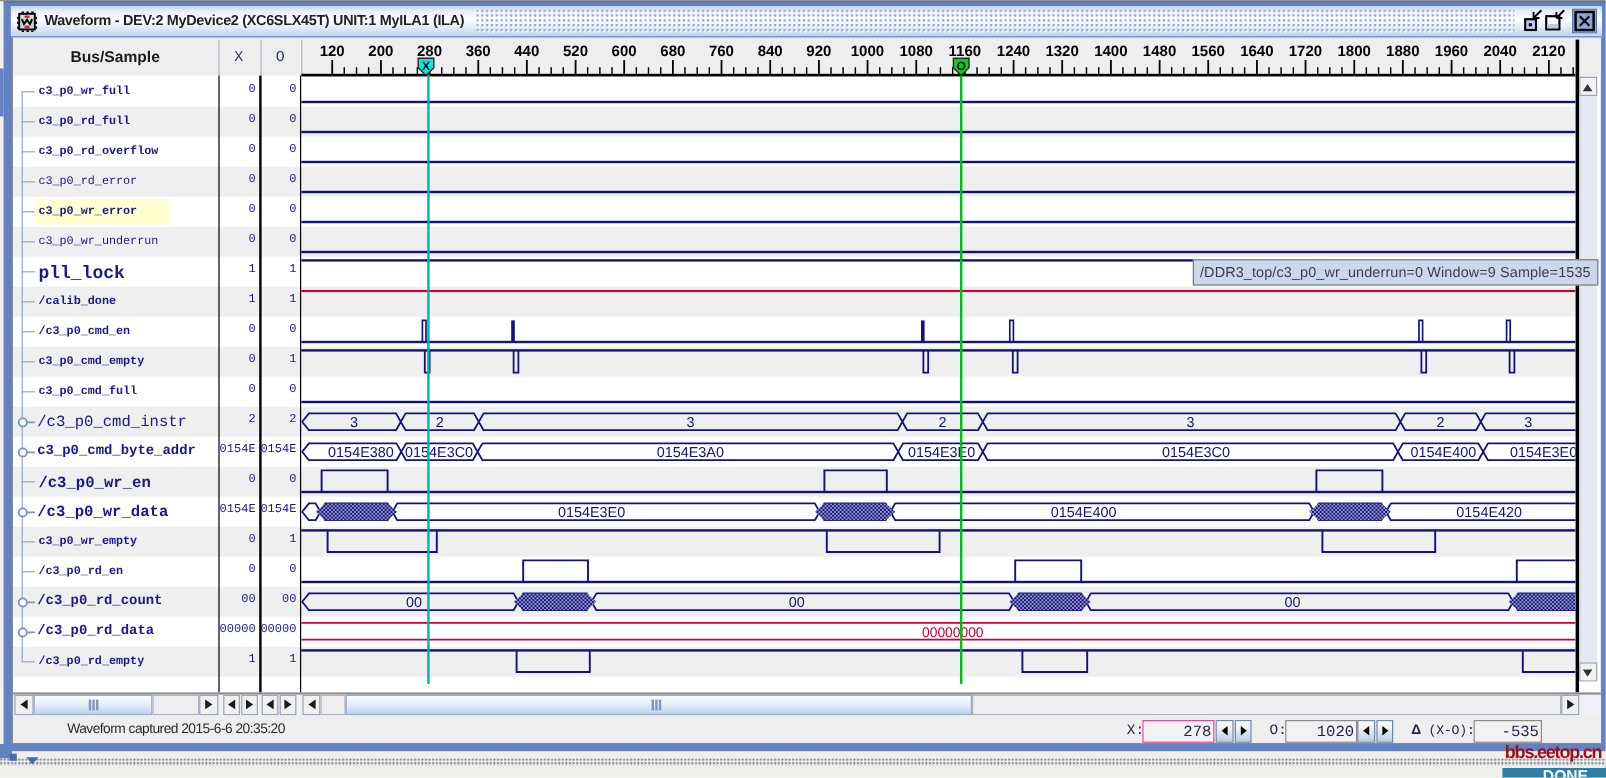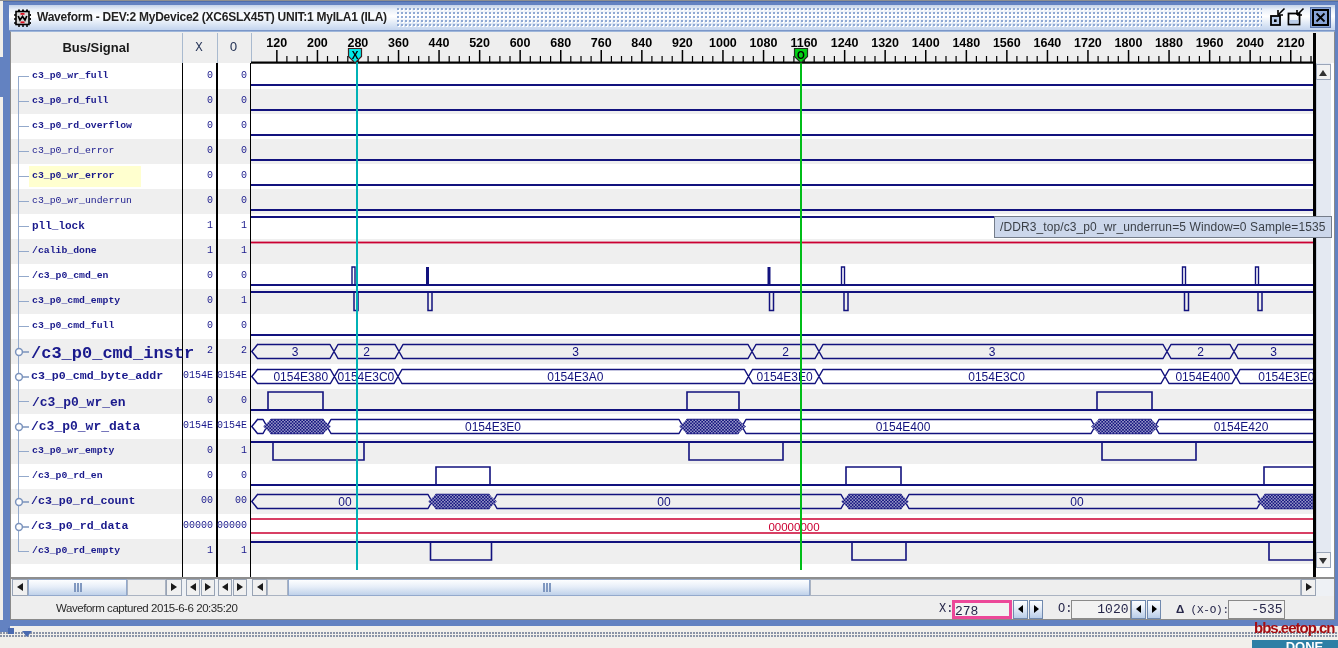--- a/index.html
+++ b/index.html
@@ -73,21 +73,21 @@
 <div class="abs" style="left:11px;top:389px;width:1302px;height:25px;background:#efefef"></div>
 <div class="abs" style="left:11px;top:414px;width:1302px;height:25px;background:#ffffff"></div>
 <div class="abs" style="left:11px;top:439px;width:1302px;height:25px;background:#efefef"></div>
 <div class="abs" style="left:11px;top:464px;width:1302px;height:25px;background:#ffffff"></div>
 <div class="abs" style="left:11px;top:489px;width:1302px;height:25px;background:#efefef"></div>
 <div class="abs" style="left:11px;top:514px;width:1302px;height:25px;background:#ffffff"></div>
 <div class="abs" style="left:11px;top:539px;width:1302px;height:25px;background:#efefef"></div>
 <div class="abs" style="left:11px;top:564px;width:1302px;height:13px;background:#ffffff"></div>
 <div class="abs" style="left:29px;top:166px;width:112px;height:21px;background:#ffffcf"></div>
 
-<div class="abs" style="left:10px;top:40px;width:172px;text-align:center;font-size:13px;font-weight:bold;color:#1a1a1a">Bus/Signal</div>
+<div class="abs" style="left:10px;top:40px;width:172px;text-align:center;font-size:13px;font-weight:bold;color:#1a1a1a">Bus/Sample</div>
 <div class="abs mono" style="left:182px;top:41px;width:34px;text-align:center;font-size:12.5px;color:#2c3a5c">X</div>
 <div class="abs mono" style="left:217px;top:41px;width:33px;text-align:center;font-size:12.5px;color:#2c3a5c">O</div>
 
 <div class="abs" style="left:181.5px;top:33px;width:1px;height:30px;background:#a9bacf"></div>
 <div class="abs" style="left:216.5px;top:33px;width:1px;height:30px;background:#a9bacf"></div>
 <div class="abs" style="left:250.5px;top:33px;width:1px;height:30px;background:#a9bacf"></div>
 <div class="abs" style="left:181.5px;top:63px;width:1.6px;height:514px;background:#000"></div>
 <div class="abs" style="left:216.0px;top:63px;width:1.6px;height:514px;background:#000"></div>
 <div class="abs" style="left:249.5px;top:63px;width:1.6px;height:514px;background:#000"></div>
 <div class="abs" style="left:1313px;top:33px;width:2.5px;height:544px;background:#000"></div>
@@ -110,21 +110,21 @@
 <div class="abs mono" style="left:217px;top:145px;width:30px;text-align:right;font-size:10px;font-weight:normal;color:#19198c">0</div>
 <div class="abs" style="left:18px;top:175.8px;width:11px;height:1.4px;background:#93a9cb"></div>
 <div class="abs mono" style="left:32px;top:170px;font-size:9.8px;font-weight:bold;color:#19198c;white-space:nowrap">c3_p0_wr_error</div>
 <div class="abs mono" style="left:182px;top:170px;width:31px;text-align:right;font-size:10px;font-weight:normal;color:#19198c">0</div>
 <div class="abs mono" style="left:217px;top:170px;width:30px;text-align:right;font-size:10px;font-weight:normal;color:#19198c">0</div>
 <div class="abs" style="left:18px;top:200.8px;width:11px;height:1.4px;background:#93a9cb"></div>
 <div class="abs mono" style="left:32px;top:195px;font-size:9.8px;font-weight:normal;color:#19198c;white-space:nowrap">c3_p0_wr_underrun</div>
 <div class="abs mono" style="left:182px;top:195px;width:31px;text-align:right;font-size:10px;font-weight:normal;color:#19198c">0</div>
 <div class="abs mono" style="left:217px;top:195px;width:30px;text-align:right;font-size:10px;font-weight:normal;color:#19198c">0</div>
 <div class="abs" style="left:18px;top:225.8px;width:11px;height:1.4px;background:#93a9cb"></div>
-<div class="abs mono" style="left:32px;top:220px;font-size:11px;font-weight:bold;color:#19198c;white-space:nowrap">pll_lock</div>
+<div class="abs mono" style="left:32px;top:220px;font-size:15px;font-weight:bold;color:#19198c;white-space:nowrap">pll_lock</div>
 <div class="abs mono" style="left:182px;top:220px;width:31px;text-align:right;font-size:10px;font-weight:normal;color:#19198c">1</div>
 <div class="abs mono" style="left:217px;top:220px;width:30px;text-align:right;font-size:10px;font-weight:normal;color:#19198c">1</div>
 <div class="abs" style="left:18px;top:250.8px;width:11px;height:1.4px;background:#93a9cb"></div>
 <div class="abs mono" style="left:32px;top:245px;font-size:9.8px;font-weight:bold;color:#19198c;white-space:nowrap">/calib_done</div>
 <div class="abs mono" style="left:182px;top:245px;width:31px;text-align:right;font-size:10px;font-weight:normal;color:#19198c">1</div>
 <div class="abs mono" style="left:217px;top:245px;width:30px;text-align:right;font-size:10px;font-weight:normal;color:#19198c">1</div>
 <div class="abs" style="left:18px;top:275.8px;width:11px;height:1.4px;background:#93a9cb"></div>
 <div class="abs mono" style="left:32px;top:270px;font-size:9.8px;font-weight:bold;color:#19198c;white-space:nowrap">/c3_p0_cmd_en</div>
 <div class="abs mono" style="left:182px;top:270px;width:31px;text-align:right;font-size:10px;font-weight:normal;color:#19198c">0</div>
 <div class="abs mono" style="left:217px;top:270px;width:30px;text-align:right;font-size:10px;font-weight:normal;color:#19198c">0</div>
@@ -133,21 +133,21 @@
 <div class="abs mono" style="left:182px;top:295px;width:31px;text-align:right;font-size:10px;font-weight:normal;color:#19198c">0</div>
 <div class="abs mono" style="left:217px;top:295px;width:30px;text-align:right;font-size:10px;font-weight:normal;color:#19198c">1</div>
 <div class="abs" style="left:18px;top:325.8px;width:11px;height:1.4px;background:#93a9cb"></div>
 <div class="abs mono" style="left:32px;top:320px;font-size:9.8px;font-weight:bold;color:#19198c;white-space:nowrap">c3_p0_cmd_full</div>
 <div class="abs mono" style="left:182px;top:320px;width:31px;text-align:right;font-size:10px;font-weight:normal;color:#19198c">0</div>
 <div class="abs mono" style="left:217px;top:320px;width:30px;text-align:right;font-size:10px;font-weight:normal;color:#19198c">0</div>
 <svg class="abs" style="left:14px;top:346.5px" width="17" height="10" viewBox="0 0 17 10">
     <circle cx="5" cy="5" r="3.4" fill="#fdfdfd" stroke="#7b93bd" stroke-width="1.5"></circle>
     <path d="M8.6 5 L15 5" stroke="#7b93bd" stroke-width="1.5"></path>
   </svg>
-<div class="abs mono" style="left:31px;top:344px;font-size:17px;font-weight:bold;color:#19198c;letter-spacing:0;white-space:nowrap">/c3_p0_cmd_instr</div>
+<div class="abs mono" style="left:31px;top:344px;font-size:13px;font-weight:normal;color:#19198c;letter-spacing:0;white-space:nowrap">/c3_p0_cmd_instr</div>
 <div class="abs mono" style="left:182px;top:345px;width:31px;text-align:right;font-size:10px;font-weight:normal;color:#19198c">2</div>
 <div class="abs mono" style="left:217px;top:345px;width:30px;text-align:right;font-size:10px;font-weight:normal;color:#19198c">2</div>
 <svg class="abs" style="left:14px;top:371.5px" width="17" height="10" viewBox="0 0 17 10">
     <circle cx="5" cy="5" r="3.4" fill="#fdfdfd" stroke="#7b93bd" stroke-width="1.5"></circle>
     <path d="M8.6 5 L15 5" stroke="#7b93bd" stroke-width="1.5"></path>
   </svg>
 <div class="abs mono" style="left:31px;top:369px;font-size:11.6px;font-weight:bold;color:#19198c;letter-spacing:0;white-space:nowrap">c3_p0_cmd_byte_addr</div>
 <div class="abs mono" style="left:182px;top:370px;width:31px;text-align:right;font-size:10px;font-weight:normal;color:#19198c">0154E</div>
 <div class="abs mono" style="left:217px;top:370px;width:30px;text-align:right;font-size:10px;font-weight:normal;color:#19198c">0154E</div>
 <div class="abs" style="left:18px;top:400.8px;width:11px;height:1.4px;background:#93a9cb"></div>
@@ -403,21 +403,21 @@
     <text x="550" y="25.5" font-size="10" font-weight="bold" fill="#000" text-anchor="middle" font-family="Liberation Sans,sans-serif">O</text>
   </svg>
 
 <div class="abs" style="left:1315.5px;top:63px;width:15.5px;height:514px;background:#e4e9f2;border-left:1px solid #c3cbd8"></div>
 <div class="abs" style="left:1315.5px;top:64px;width:15.5px;height:16px;background:#f2f2f2;border:1px solid #9aa5b8"></div>
 <div class="abs" style="left:1319px;top:69.5px;width:0;height:0;border-left:4.5px solid transparent;border-right:4.5px solid transparent;border-bottom:6px solid #333"></div>
 <div class="abs" style="left:1315.5px;top:552px;width:15.5px;height:16px;background:#f2f2f2;border:1px solid #9aa5b8"></div>
 <div class="abs" style="left:1319px;top:558px;width:0;height:0;border-left:4.5px solid transparent;border-right:4.5px solid transparent;border-top:6px solid #333"></div>
 <div class="abs" style="left:1315.5px;top:568px;width:15.5px;height:9px;background:#ffffff"></div>
 
-<div class="abs" style="left:994px;top:216px;width:338px;height:22px;background:#ccd7eb;border:1px solid #757d8a;font-size:12px;color:#3a3f46;line-height:20px;padding-left:5px;letter-spacing:0.1px;white-space:nowrap;overflow:hidden">/DDR3_top/c3_p0_wr_underrun=5 Window=0 Sample=1535</div>
+<div class="abs" style="left:994px;top:216px;width:338px;height:22px;background:#ccd7eb;border:1px solid #757d8a;font-size:12px;color:#3a3f46;line-height:20px;padding-left:5px;letter-spacing:0.1px;white-space:nowrap;overflow:hidden">/DDR3_top/c3_p0_wr_underrun=0 Window=9 Sample=1535</div>
 
 <div class="abs" style="left:11px;top:577px;width:1322.5px;height:2px;background:#8e8e8e"></div>
 <div class="abs" style="left:11px;top:579px;width:1322.5px;height:17px;background:#eef1f5"></div>
 <div class="abs" style="left:12px;top:579px;width:16px;height:17px;background:#f0f0f0;border:1px solid #98a3b4;"></div>
 <div class="abs" style="left:17.0px;top:583.0px;width:0;height:0;border-top:4.5px solid transparent;border-bottom:4.5px solid transparent;border-right:6px solid #1a1a1a"></div>
 <div class="abs" style="left:28px;top:579px;width:99px;height:17px;background:linear-gradient(#fdfeff,#e7eef8 45%,#c0d2ea);border:1px solid #93a9cc;"></div>
 <div class="abs" style="left:74px;top:583px;width:1.5px;height:9px;background:#8098c0"></div>
 <div class="abs" style="left:77px;top:583px;width:1.5px;height:9px;background:#8098c0"></div>
 <div class="abs" style="left:80px;top:583px;width:1.5px;height:9px;background:#8098c0"></div>
 <div class="abs" style="left:127px;top:579px;width:39px;height:17px;background:#eeeeee;border:1px solid #aab3c2"></div>
@@ -439,21 +439,21 @@
 <div class="abs" style="left:546px;top:583px;width:1.5px;height:9px;background:#8098c0"></div>
 <div class="abs" style="left:549px;top:583px;width:1.5px;height:9px;background:#8098c0"></div>
 <div class="abs" style="left:810px;top:579px;width:491px;height:17px;background:#eeeeee;border:1px solid #aab3c2"></div>
 <div class="abs" style="left:1301px;top:579px;width:15px;height:17px;background:#f0f0f0;border:1px solid #98a3b4;"></div>
 <div class="abs" style="left:1305.5px;top:583.0px;width:0;height:0;border-top:4.5px solid transparent;border-bottom:4.5px solid transparent;border-left:6px solid #1a1a1a"></div>
 
 <div class="abs" style="left:11px;top:596px;width:1322.5px;height:23px;background:#eeeeee"></div>
 <div class="abs" style="left:56px;top:602px;font-size:11.5px;color:#2a2a2a;letter-spacing:-0.45px">Waveform captured 2015-6-6 20:35:20</div>
 
 <div class="abs mono" style="left:939px;top:602px;font-size:12px;color:#26264a">X:</div>
-<div class="abs mono" style="left:952px;top:600px;width:60px;height:19px;background:#f2f2f2;border:3px solid #ec4899;font-size:13px;color:#26264a;text-align:left;line-height:17px;padding-right:1.5px;">278</div>
+<div class="abs mono" style="left:952px;top:600px;width:60px;height:19px;background:#f2f2f2;border:1px solid #ec4899;font-size:13px;color:#26264a;text-align:right;line-height:17px;padding-right:1.5px;">278</div>
 <div class="abs" style="left:1013px;top:600px;width:14.5px;height:19px;background:linear-gradient(#fdfeff,#e3ebf7 45%,#b9cde8);border:1px solid #7089ae"></div>
 <div class="abs" style="left:1017.8px;top:605.2px;width:0;height:0;border-top:4.2px solid transparent;border-bottom:4.2px solid transparent;border-right:5.5px solid #000"></div>
 <div class="abs" style="left:1028.7px;top:600px;width:14.5px;height:19px;background:linear-gradient(#fdfeff,#e3ebf7 45%,#b9cde8);border:1px solid #7089ae"></div>
 <div class="abs" style="left:1033.7px;top:605.2px;width:0;height:0;border-top:4.2px solid transparent;border-bottom:4.2px solid transparent;border-left:5.5px solid #000"></div>
 <div class="abs mono" style="left:1058px;top:602px;font-size:12px;color:#26264a">O:</div>
 <div class="abs mono" style="left:1071px;top:600px;width:60px;height:19px;background:#f2f2f2;border:1px solid #8a8a8a;font-size:13px;color:#26264a;text-align:right;line-height:17px;padding-right:1.5px;">1020</div>
 <div class="abs" style="left:1131px;top:600px;width:14.5px;height:19px;background:linear-gradient(#fdfeff,#e3ebf7 45%,#b9cde8);border:1px solid #7089ae"></div>
 <div class="abs" style="left:1135.8px;top:605.2px;width:0;height:0;border-top:4.2px solid transparent;border-bottom:4.2px solid transparent;border-right:5.5px solid #000"></div>
 <div class="abs" style="left:1146.7px;top:600px;width:14.5px;height:19px;background:linear-gradient(#fdfeff,#e3ebf7 45%,#b9cde8);border:1px solid #7089ae"></div>
 <div class="abs" style="left:1151.7px;top:605.2px;width:0;height:0;border-top:4.2px solid transparent;border-bottom:4.2px solid transparent;border-left:5.5px solid #000"></div>

